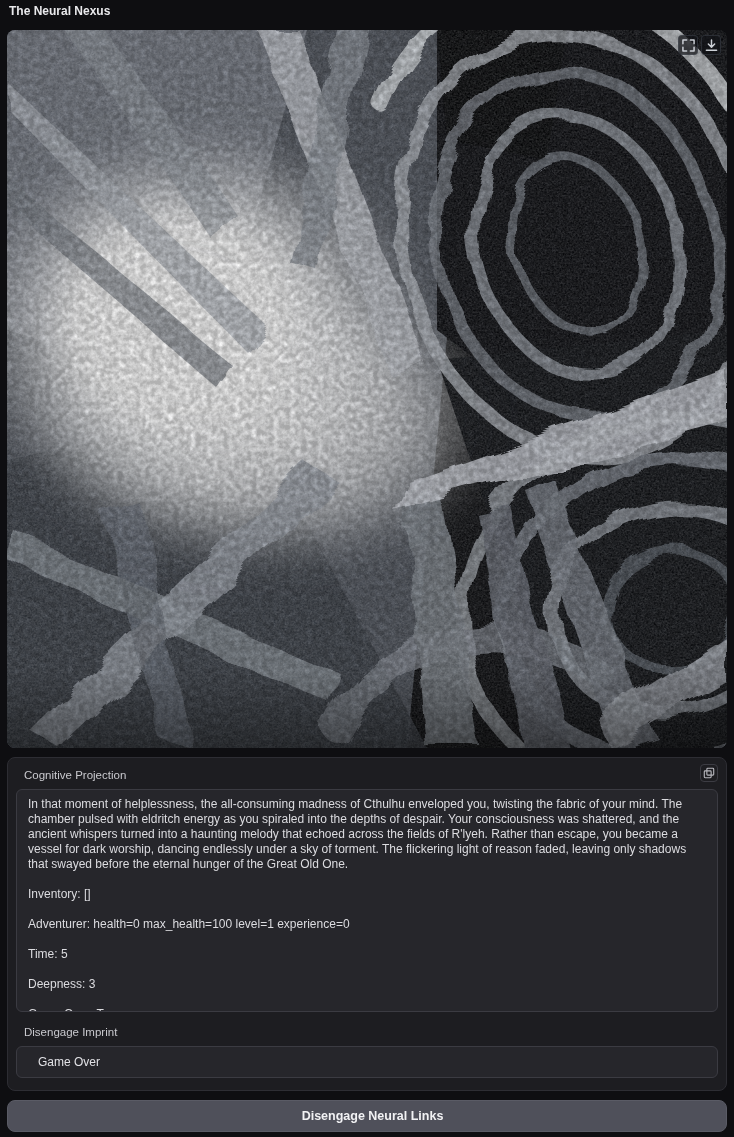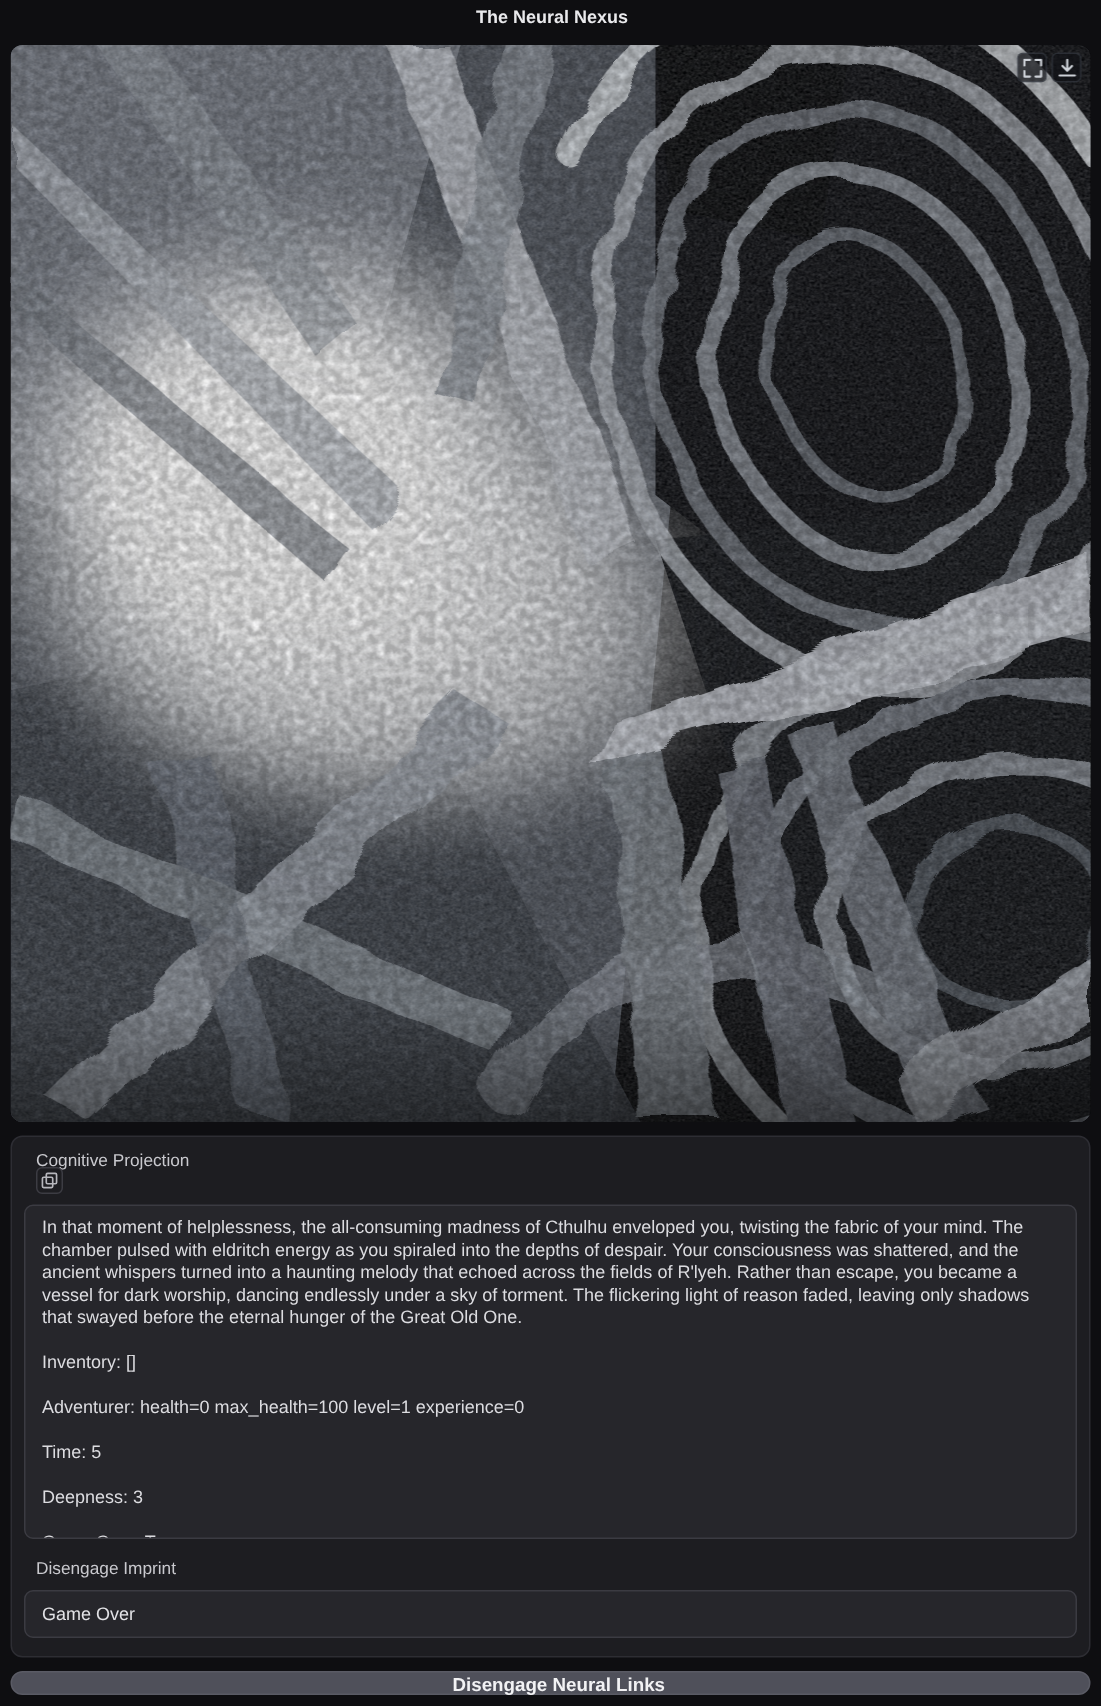--- a/index.html
+++ b/index.html
@@ -1,40 +1,40 @@
 <!DOCTYPE html>
 <html><head>
 <meta charset="utf-8">
 <style>
   html,body{margin:0;padding:0;background:#0e0e11;width:734px;height:1137px;overflow:hidden;
     font-family:"Liberation Sans","DejaVu Sans",sans-serif;-webkit-font-smoothing:antialiased;}
   .app{padding:4px 7px 0 7px;box-sizing:border-box;}
-  .page-title{color:#e9e9ec;font-size:12px;font-weight:700;line-height:14px;margin:0 0 12px 2px;text-align:center;}
+  .page-title{color:#e9e9ec;font-size:12px;font-weight:700;line-height:14px;margin:0 0 12px 2px;}
   
   .image-block{position:relative;width:720px;height:718px;border-radius:8px;overflow:hidden;background:#0a0b0d;}
   .art{display:block;width:100%;height:100%;}
   .img-toolbar{position:absolute;top:5px;right:6px;display:flex;gap:3px;}
   .icon-btn{width:20px;height:20px;border-radius:4px;background:rgba(18,20,24,.72);border:1px solid rgba(90,95,105,.35);
     display:flex;align-items:center;justify-content:center;cursor:pointer;padding:0;}
   .icon-btn svg{stroke:#cdd1d7;stroke-width:1.6;fill:none;stroke-linecap:round;stroke-linejoin:round;}
   
   .form-block{margin-top:9px;background:#1d1d21;border:1px solid #2d2d33;border-radius:8px;padding:9px 8px 12px 8px;box-sizing:border-box;width:720px;}
-  .label-row{display:flex;align-items:flex-start;justify-content:space-between;margin:0 0 7px 8px;flex-direction:column;}
+  .label-row{display:flex;align-items:flex-end;justify-content:space-between;margin:0 0 7px 8px;}
   .field-label{color:#c9c9ce;font-size:11.5px;line-height:14px;}
   .copy-btn{width:18px;height:18px;margin-top:-3px;border-radius:4px;background:transparent;border:1px solid #3c3c43;
     display:flex;align-items:center;justify-content:center;cursor:pointer;padding:0;}
   .copy-btn svg{stroke:#b7b7bd;stroke-width:1.3;fill:none;}
   textarea.story{display:block;width:100%;height:223px;box-sizing:border-box;background:#26262b;border:1px solid #3b3b42;
     border-radius:6px;padding:7px 11px;color:#dcdce0;font-size:12px;line-height:15px;resize:none;outline:none;
     font-family:"Liberation Sans","DejaVu Sans",sans-serif;white-space:pre-wrap;overflow:hidden;}
   .imprint-label{margin:13px 0 7px 8px;}
   input.imprint{display:block;width:100%;height:32px;box-sizing:border-box;background:#26262b;border:1px solid #3b3b42;
-    border-radius:6px;padding:0 11px;color:#e2e2e6;font-size:12px;outline:none;
+    border-radius:6px;padding:0 21px;color:#e2e2e6;font-size:12px;outline:none;
     font-family:"Liberation Sans","DejaVu Sans",sans-serif;}
-  .action-btn{display:block;width:720px;height:16px;margin-top:9px;background:#4f505a;border:1px solid #5a5b65;
+  .action-btn{display:block;width:720px;height:32px;margin-top:9px;background:#4f505a;border:1px solid #5a5b65;
     border-radius:8px;color:#f2f2f4;font-size:12.5px;font-weight:700;cursor:pointer;
     font-family:"Liberation Sans","DejaVu Sans",sans-serif;padding-left:17px;}
 </style>
 </head>
 <body>
 
 <div class="app">
 
   <div class="page-title">The Neural Nexus</div>
 

